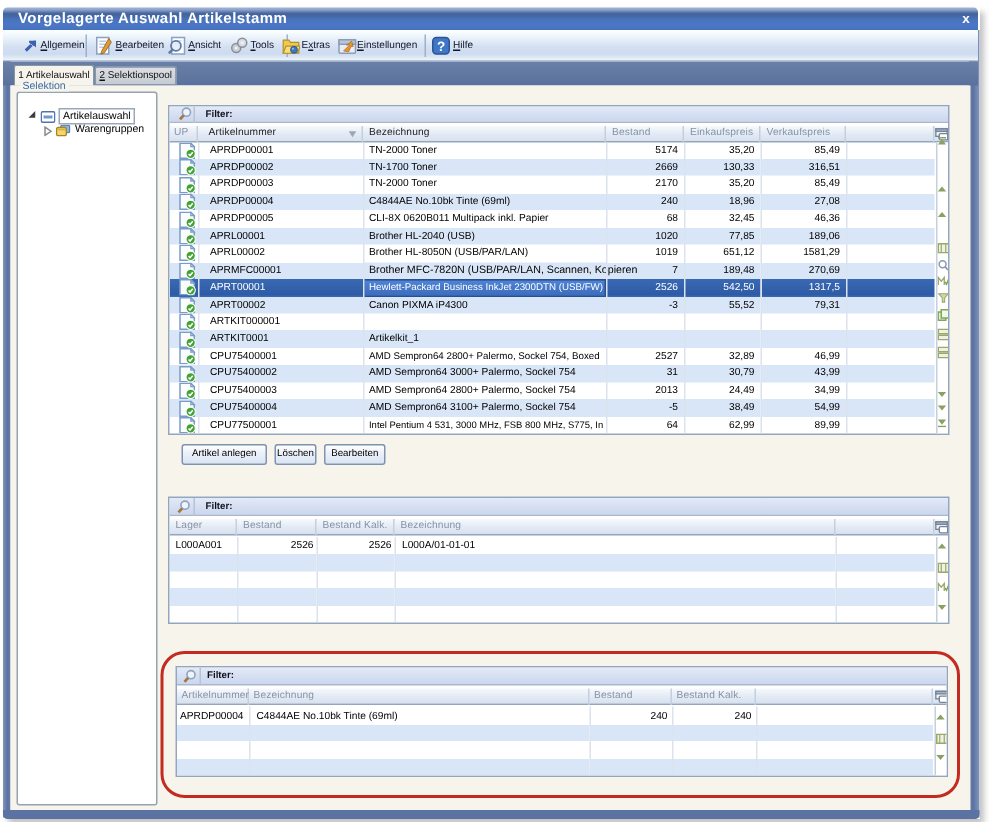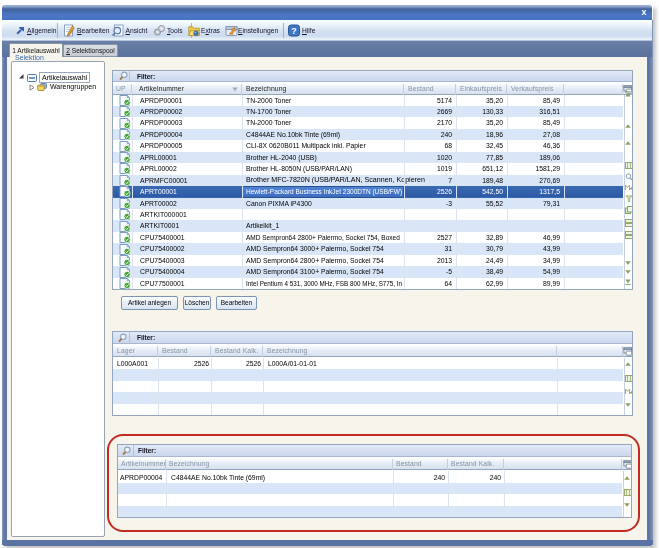--- a/index.html
+++ b/index.html
@@ -61,20 +61,21 @@
  background:linear-gradient(180deg,#fefefe 0%,#eaf0f8 45%,#d9e4f3 100%);
  font-size:6.5px;color:#000;text-align:center;line-height:12px;}
 #oval{left:107px;top:434px;width:533px;height:98px;border:2px solid #c32b20;border-radius:16px;}
 u{text-decoration:underline;}
 </style></head><body>
 <div class="abs" id="shadow"></div>
 <div class="abs bandl"></div>
 <div class="abs bandr"></div>
 <div class="abs bandb"></div>
 <div class="abs" id="titlebar">
+    <span>Vorgelagerte Auswahl Artikelstamm</span>
     <div id="xbtn">x</div>
   </div>
 <div class="abs" id="toolbar">
     <svg class="abs" style="left:14px;top:6px" width="9" height="9" viewBox="0 0 9 9">
       <path d="M1.2 7.8 L5 4" stroke="#3a62b0" stroke-width="2.1" fill="none"></path>
       <polygon points="3.4,1.1 8,1.1 8,5.7 6.6,4.3 3.4,2.5" fill="#3a62b0"></polygon>
       <polygon points="8,1 3.2,1.6 6.5,4.9" fill="#3a62b0"></polygon>
     </svg>
     <div class="mi" style="left:25px;"><u>A</u>llgemein</div>
     <div class="sep" style="left:55px;"></div>

